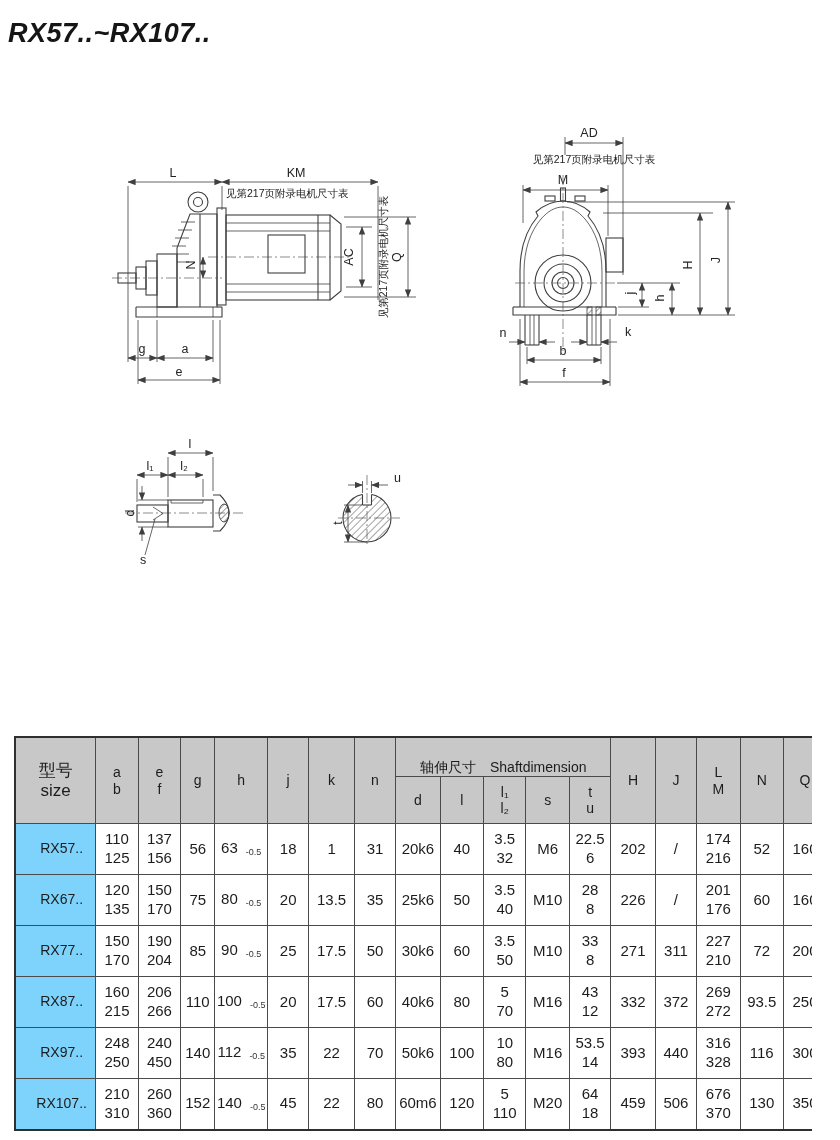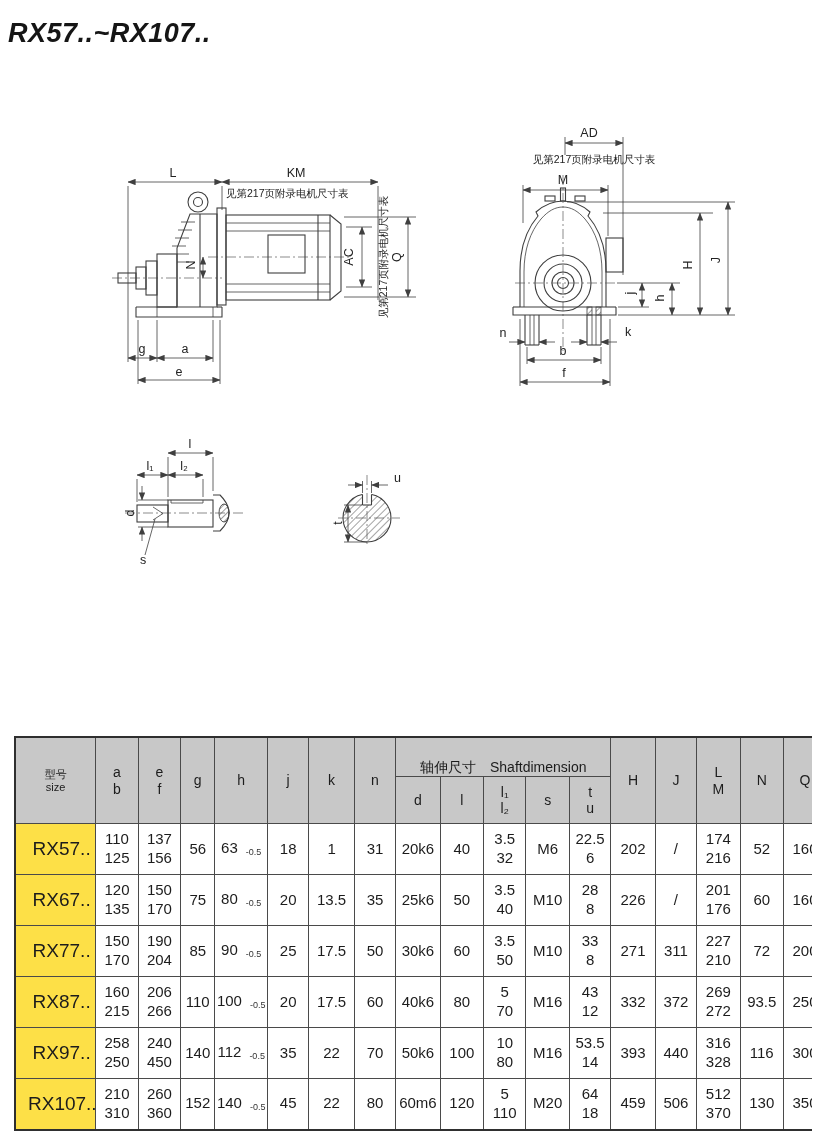--- a/index.html
+++ b/index.html
@@ -21,21 +21,21 @@
             border:2px solid #2f2f2f;table-layout:fixed;}
   table.dim th,table.dim td{border:1px solid #4a4a4a;text-align:center;vertical-align:middle;
             padding:0;color:#1c1c1c;}
   table.dim thead th{background:#c8c8c8;font-weight:normal;font-size:14px;line-height:1.15;}
   table.dim thead tr.r1 th{height:38px;}
   table.dim thead tr.r2 th{height:46px;}
   .shaft-h{font-size:15px;}
   .shaft-h .grp{display:flex;justify-content:center;gap:14px;align-items:flex-start;margin-top:20px;}
   table.dim tbody tr{height:51px;}
   table.dim tbody td{font-size:15px;background:#fff;line-height:1.25;}
-  table.dim tbody td.model{background:#fde047;font-size:19px;padding-left:12px;}
+  table.dim tbody td.model{background:#7dd3fc;font-size:14px;padding-left:12px;}
   .tol{font-size:9px;color:#333;vertical-align:-2px;margin-left:8px;}
 </style>
 </head>
 <body>
 
 <div class="page">
 
   <div class="title">RX57..~RX107..</div>
 
   <svg class="svg1" width="360" height="260" viewBox="0 0 360 260">
@@ -287,21 +287,21 @@
         <col style="width:43px">
       <col style="width:41px">
         <col style="width:44px">
         <col style="width:41px">
         <col style="width:43px">
       <col style="width:43px">
         <col style="width:43px">
     </colgroup>
     <thead>
       <tr class="r1">
-        <th rowspan="2" style="font-size:11px">
+        <th rowspan="2" style="font-size:17px">
           <div>型号</div>
             <div>size</div>
         </th>
         <th rowspan="2">
           <div>a</div>
             <div>b</div>
         </th>
         <th rowspan="2">
           <div>e</div>
             <div>f</div>
@@ -477,21 +477,21 @@
           <td>
             <div>269</div>
             <div>272</div>
           </td>
           <td>93.5</td>
           <td>250</td>
         </tr>
         <tr>
           <td class="model">RX97..</td>
           <td>
-            <div>258</div>
+            <div>248</div>
             <div>250</div>
           </td>
           <td>
             <div>240</div>
             <div>450</div>
           </td>
           <td>140</td>
           <td><span>112</span><span class="tol">-0.5</span></td>
           <td>35</td>
           <td>22</td>
@@ -538,21 +538,21 @@
             <div>110</div>
           </td>
           <td>M20</td>
           <td>
             <div>64</div>
             <div>18</div>
           </td>
           <td>459</td>
           <td>506</td>
           <td>
-            <div>512</div>
+            <div>676</div>
             <div>370</div>
           </td>
           <td>130</td>
           <td>350</td>
         </tr>
       </tbody>
   </table>
 
 </div>
 

